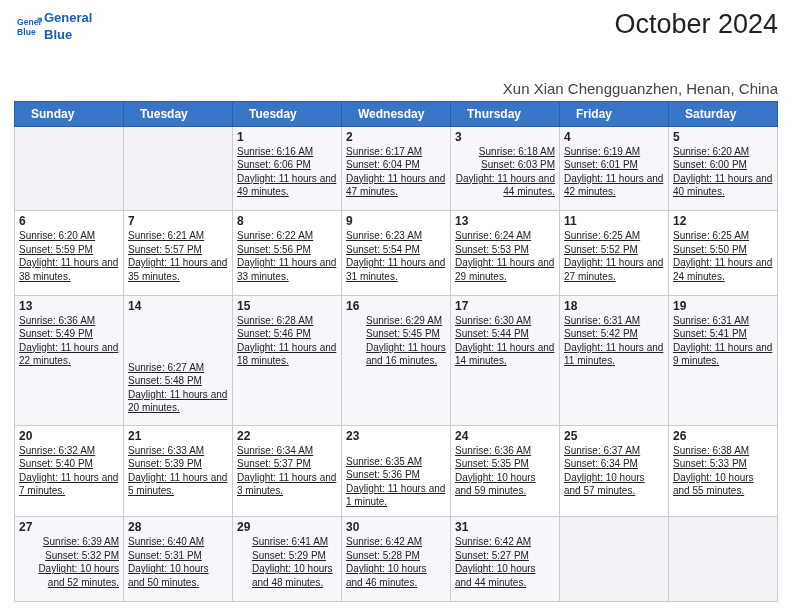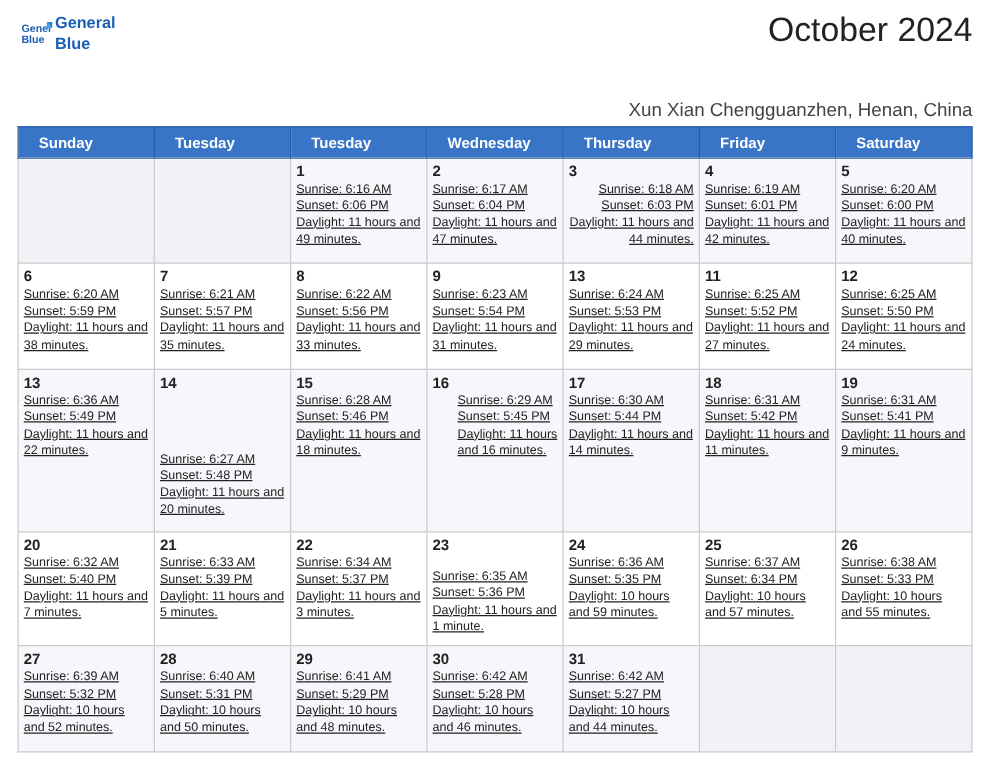--- a/index.html
+++ b/index.html
@@ -291,33 +291,33 @@
           <td>
             <span class="day-num">26</span>
             <div class="day-info" style="white-space: pre-line;">Sunrise: 6:38 AM
 Sunset: 5:33 PM
 Daylight: 10 hours and 55 minutes.</div>
           </td>
         </tr>
         <tr>
           <td>
             <span class="day-num">27</span>
-            <div class="day-info" style="white-space: pre-line;">Sunrise: 6:39 AM
+            <div class="day-info" style="white-space: pre-line; text-align: right;">Sunrise: 6:39 AM
 Sunset: 5:32 PM
 Daylight: 10 hours and 52 minutes.</div>
           </td>
           <td>
             <span class="day-num">28</span>
             <div class="day-info" style="white-space: pre-line;">Sunrise: 6:40 AM
 Sunset: 5:31 PM
 Daylight: 10 hours and 50 minutes.</div>
           </td>
           <td>
             <span class="day-num">29</span>
-            <div class="day-info" style="white-space: pre-line;">Sunrise: 6:41 AM
+            <div class="day-info" style="white-space: pre-line; margin-left: 15px;">Sunrise: 6:41 AM
 Sunset: 5:29 PM
 Daylight: 10 hours and 48 minutes.</div>
           </td>
           <td>
             <span class="day-num">30</span>
             <div class="day-info" style="white-space: pre-line;">Sunrise: 6:42 AM
 Sunset: 5:28 PM
 Daylight: 10 hours and 46 minutes.</div>
           </td>
           <td>

